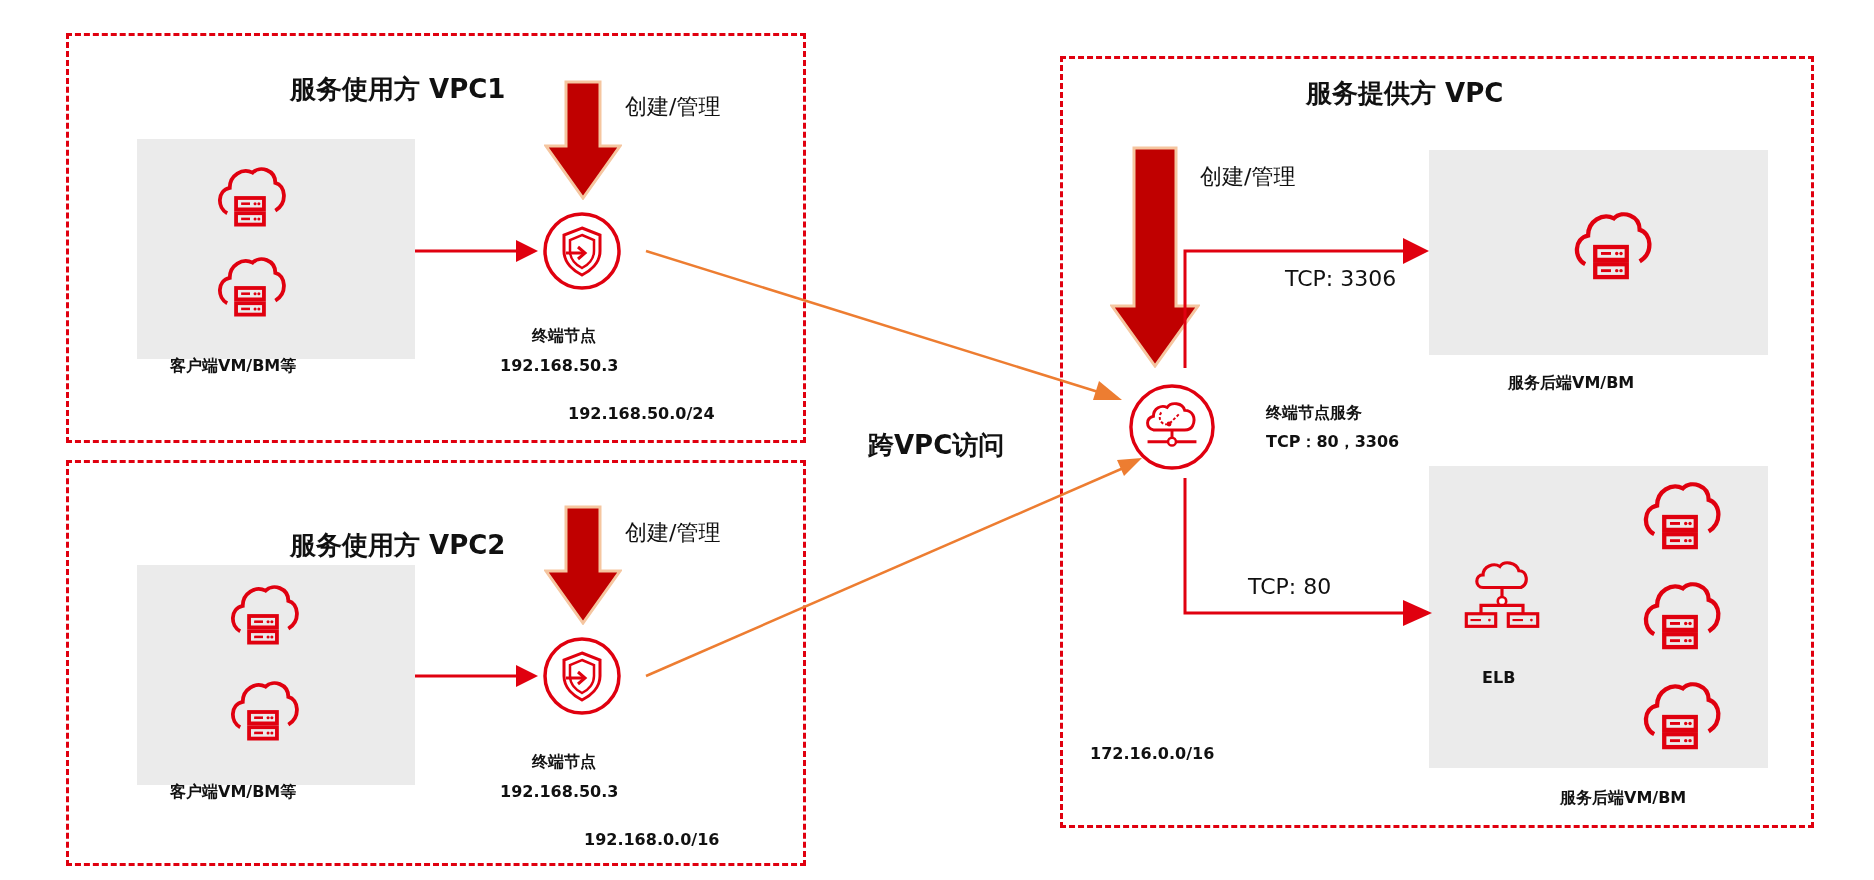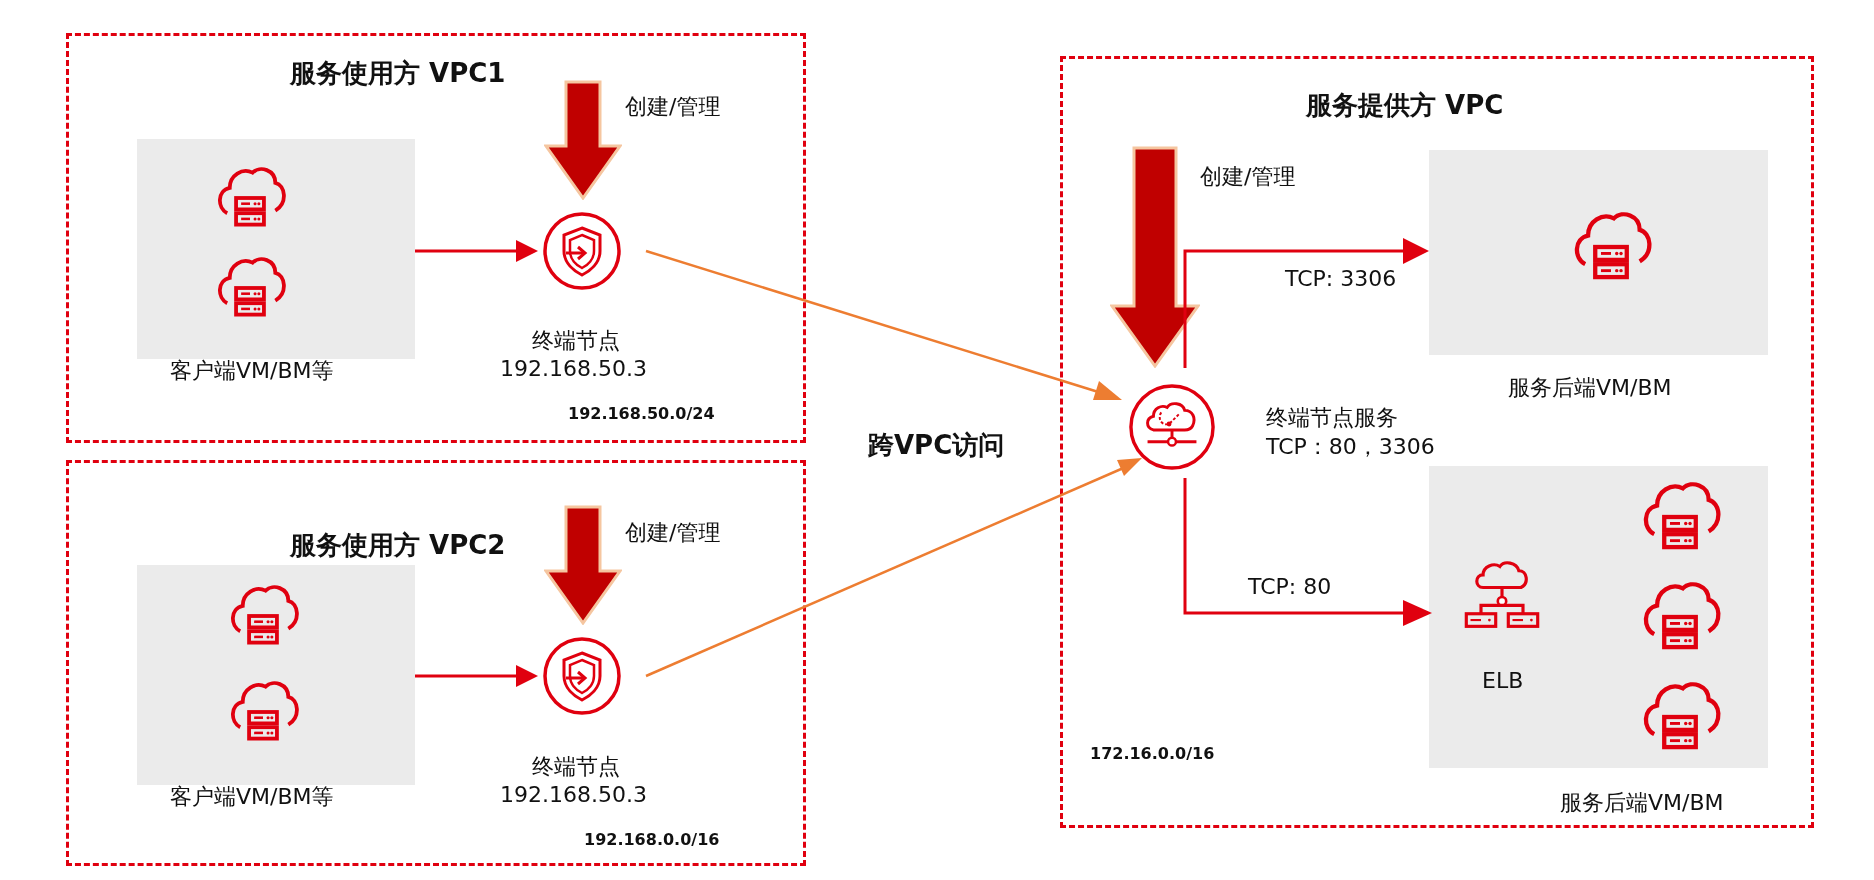--- a/index.html
+++ b/index.html
@@ -1,20 +1,20 @@
 <!DOCTYPE html>
 <html><head>
 <meta charset="utf-8">
 <style>
   html,body{margin:0;padding:0;background:#ffffff;}
   body{width:1874px;height:880px;position:relative;overflow:hidden;font-family:"DejaVu Sans","Liberation Sans",sans-serif;color:#111;}
   .vpc-box{position:absolute;border:3px dashed #e0000f;box-sizing:border-box;}
   .gray{position:absolute;background:#ebebeb;}
   .title{position:absolute;font-weight:bold;font-size:26px;white-space:nowrap;}
-  .label-b{position:absolute;font-weight:normal;font-size:22px;white-space:nowrap;text-align:center;}
+  .label-b{position:absolute;font-weight:bold;font-size:16px;white-space:nowrap;text-align:center;}
   .label-n{position:absolute;font-size:22px;white-space:nowrap;}
   .cidr{position:absolute;font-weight:bold;font-size:16px;white-space:nowrap;}
   svg.overlay{position:absolute;left:0;top:0;}
   .icon{position:absolute;}
 </style>
 </head>
 <body>
 
 <svg width="0" height="0" style="position:absolute">
   <defs>
@@ -60,21 +60,21 @@
     <marker id="mk-red" markerWidth="10" markerHeight="10" refX="9" refY="5" orient="auto" markerUnits="userSpaceOnUse" viewBox="0 0 10 10">
       <path d="M0 0 L10 5 L0 10 Z" fill="#e0000f"></path>
     </marker>
     <marker id="mk-orange" markerWidth="10" markerHeight="10" refX="9" refY="5" orient="auto" viewBox="0 0 10 10">
       <path d="M0 0 L10 5 L0 10 Z" fill="#ed7d31"></path>
     </marker>
   </defs>
 </svg>
 
 <div class="vpc-box" style="left:66px;top:33px;width:740px;height:410px;"></div>
-<div class="title" style="left:290px;top:56px;">服务使用方 VPC1</div>
+<div class="title" style="left:290px;top:72px;">服务使用方 VPC1</div>
 <div class="gray" style="left:137px;top:139px;width:278px;height:220px;"></div>
 <svg class="icon" style="left:212px;top:160px;" width="76" height="76">
     <use href="#sym-cloud-server"></use>
   </svg>
 <svg class="icon" style="left:212px;top:250px;" width="76" height="76">
     <use href="#sym-cloud-server"></use>
   </svg>
 <div class="label-b" style="left:170px;top:356px;">客户端VM/BM等</div>
 <div class="label-n" style="left:625px;top:92px;">创建/管理</div>
 <svg class="icon" style="left:544px;top:80px;" width="78" height="120" viewBox="0 0 78 120">
@@ -104,21 +104,21 @@
 <svg class="icon" style="left:542px;top:636px;" width="80" height="80">
     <use href="#sym-endpoint"></use>
   </svg>
 <div class="label-b" style="left:532px;top:752px;">终端节点</div>
 <div class="label-b" style="left:500px;top:782px;">192.168.50.3</div>
 <div class="cidr" style="left:584px;top:830px;">192.168.0.0/16</div>
 
 <div class="title" style="left:868px;top:428px;">跨VPC访问</div>
 
 <div class="vpc-box" style="left:1060px;top:56px;width:754px;height:772px;"></div>
-<div class="title" style="left:1306px;top:88px;text-align:right;">服务提供方 VPC</div>
+<div class="title" style="left:1306px;top:76px;text-align:right;">服务提供方 VPC</div>
 <div class="label-n" style="left:1200px;top:162px;">创建/管理</div>
 <svg class="icon" style="left:1110px;top:146px;" width="90" height="222" viewBox="0 0 90 222">
   <path d="M24 2 L66 2 L66 160 L88 160 L45 220 L2 160 L24 160 Z" fill="#c00000" stroke="#f5c6a0" stroke-width="3"></path>
 </svg>
 <svg class="icon" style="left:1128px;top:383px;" width="88" height="88">
     <use href="#sym-service"></use>
   </svg>
 <div class="label-b" style="left:1266px;top:403px;text-align:left;">终端节点服务</div>
 <div class="label-b" style="left:1266px;top:432px;text-align:left;">TCP：80，3306</div>
 <div class="label-n" style="left:1240px;top:266px;margin-left:45px;">TCP: 3306</div>

